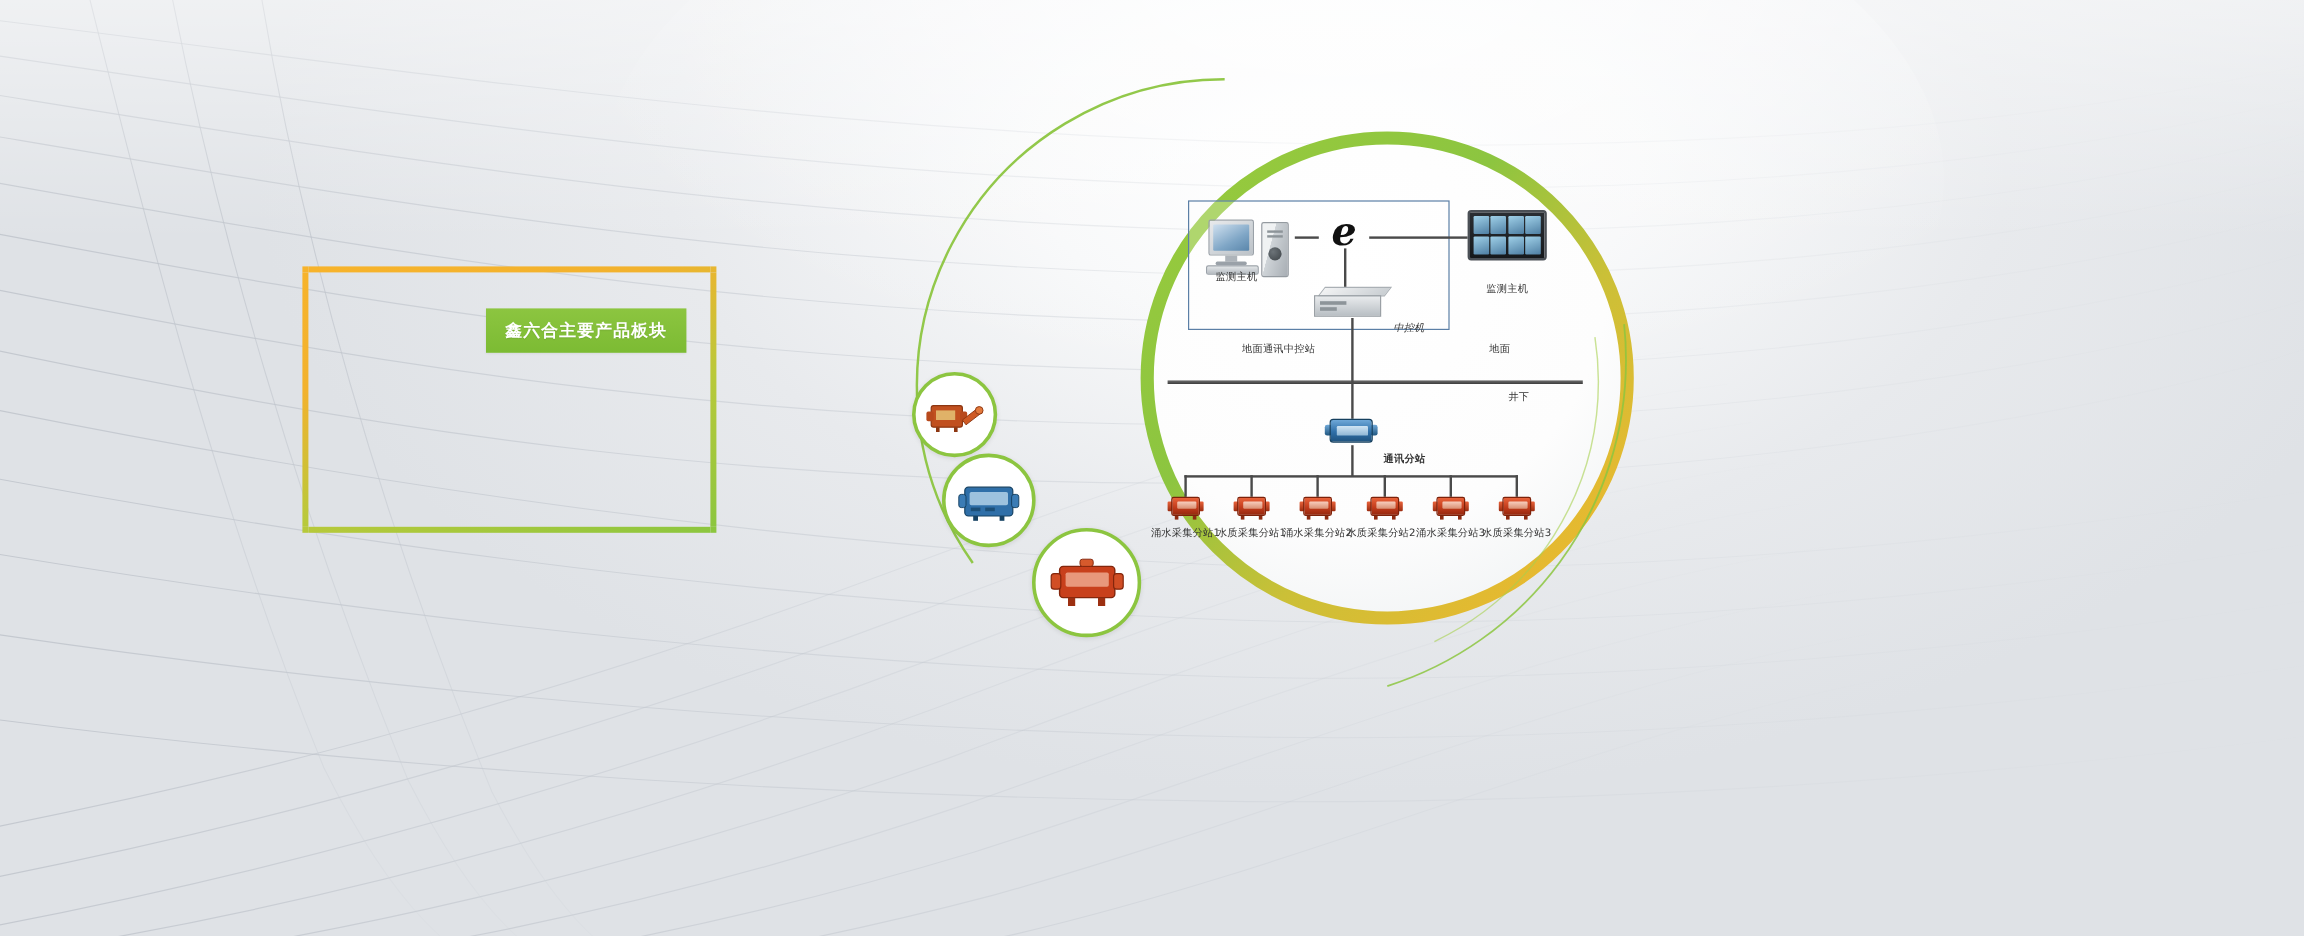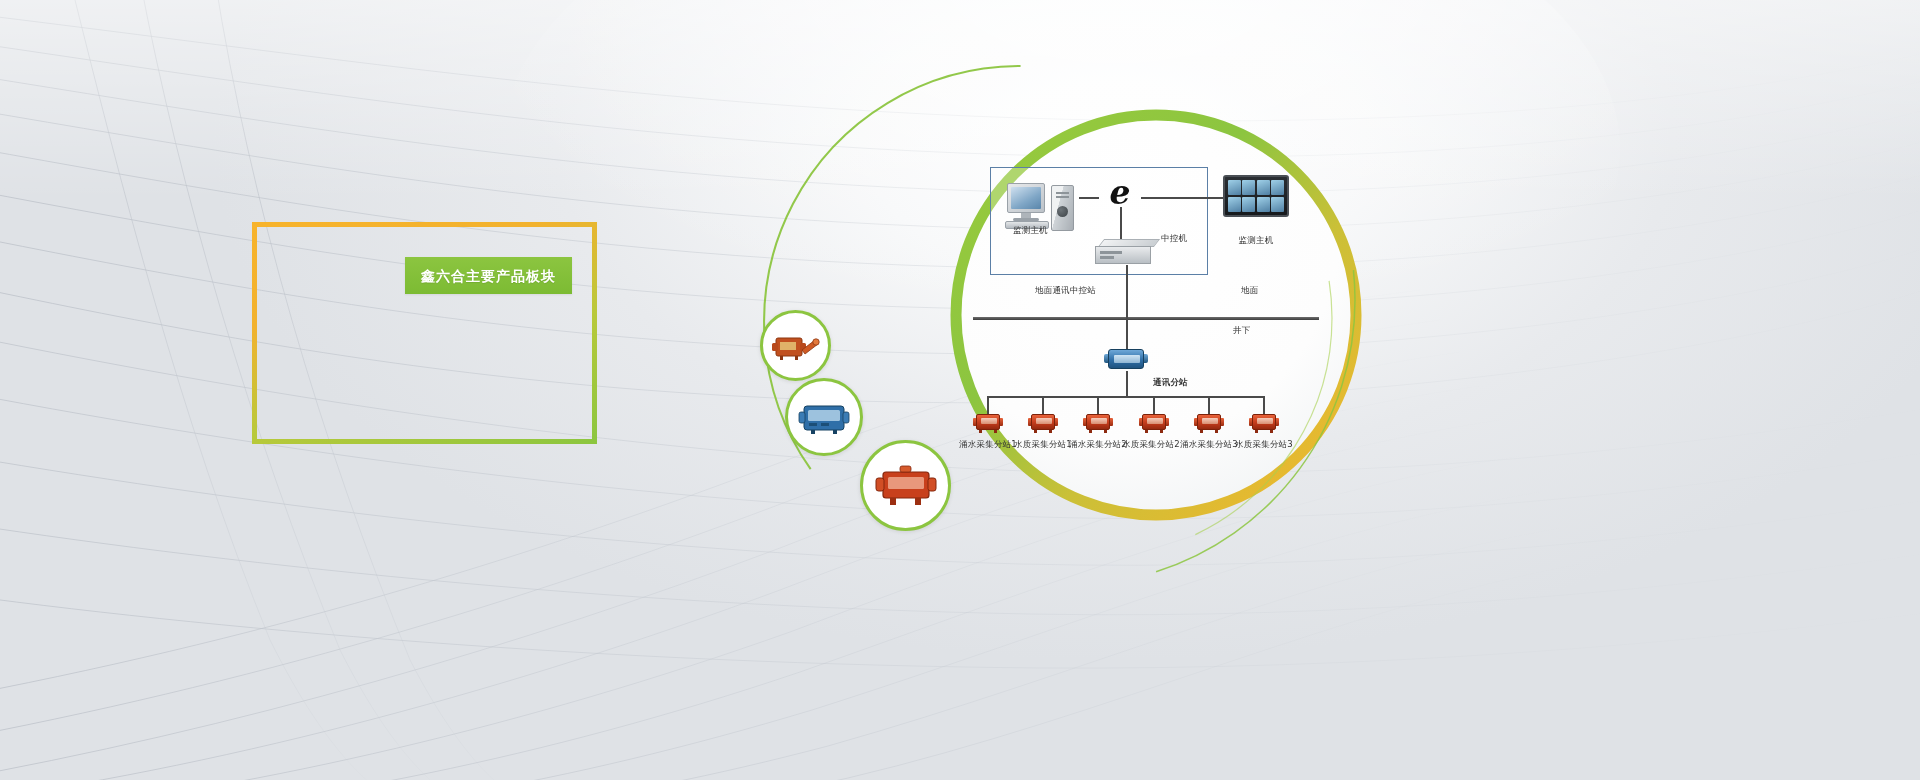--- a/index.html
+++ b/index.html
@@ -344,30 +344,30 @@
       </div>
       <div class="dgm-label" style="left:275px;top:90px;width:72px;text-align:center;">监测主机</div>
 
       <div class="server" style="left:150px;top:94px;">
         <div class="top"></div>
         <div class="face">
             <i></i>
             <i></i>
           </div>
       </div>
-      <div class="dgm-label" style="left:216px;top:88px;">中控机</div>
+      <div class="dgm-label" style="left:216px;top:123px;font-style:italic;">中控机</div>
 
       <div class="wire" style="left:175px;top:62px;width:1.5px;height:32px;"></div>
 
       <div class="dgm-label" style="left:90px;top:140px;">地面通讯中控站</div>
       <div class="dgm-label" style="left:296px;top:140px;">地面</div>
 
       <div id="ground-rule"></div>
 
-      <div class="dgm-label" style="left:288px;top:180px;">井下</div>
+      <div class="dgm-label" style="left:312px;top:180px;">井下</div>
 
       <div class="wire" style="left:181px;top:120px;width:1.5px;height:84px;"></div>
 
       <div class="blue-box" style="left:159px;top:202px;">
         <div class="ear l"></div>
         <div class="ear r"></div>
         <div class="bd">
             <i></i>
           </div>
       </div>

